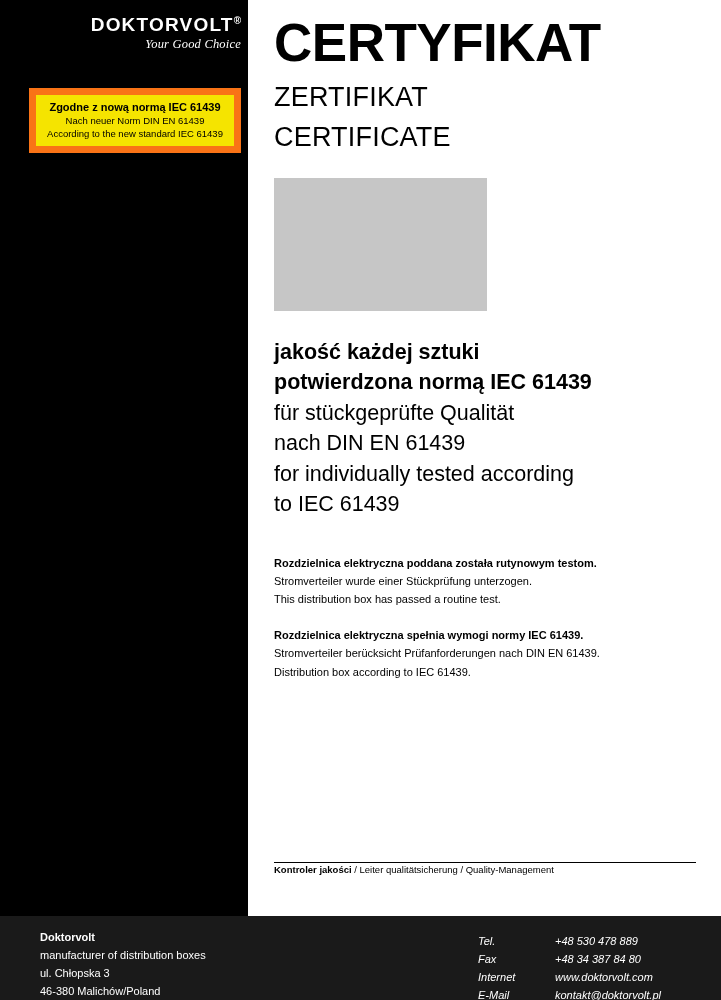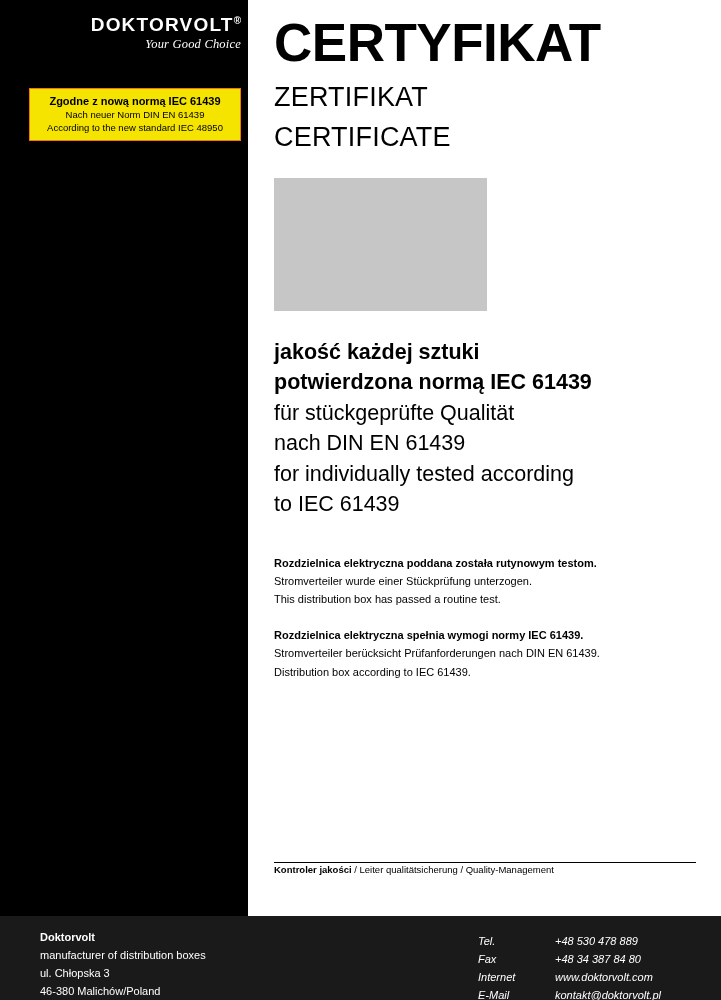--- a/index.html
+++ b/index.html
@@ -58,21 +58,21 @@
     margin-top: 3px;
     letter-spacing: 0.2px;
   }
 
   .badge {
     position: absolute;
     left: 29px;
     top: 88px;
     width: 212px;
     background: #f5e400;
-    border: 1px solid #f97316;
+    border: 7px solid #f97316;
     box-sizing: border-box;
     padding: 5px 4px 6px 4px;
     text-align: center;
     color: #000;
   }
   .badge .b1 {
     font-size: 11px;
     font-weight: bold;
     line-height: 1.35;
   }
@@ -210,21 +210,21 @@
   <div class="left-col">
 
     <div class="brand">
       <div class="brand-name"><span>DOKTORVOLT</span><span class="reg">®</span></div>
       <div class="brand-tag">Your Good Choice</div>
     </div>
 
     <div class="badge">
       <div class="b1">Zgodne z nową normą IEC 61439</div>
       <div class="b2">Nach neuer Norm DIN EN 61439</div>
-      <div class="b3">According to the new standard IEC 48950</div>
+      <div class="b3">According to the new standard IEC 61439</div>
     </div>
 
   </div>
 
   <div class="content">
 
     <div class="title-main">CERTYFIKAT</div>
     <div class="title-sub1">ZERTIFIKAT</div>
     <div class="title-sub2">CERTIFICATE</div>
 

